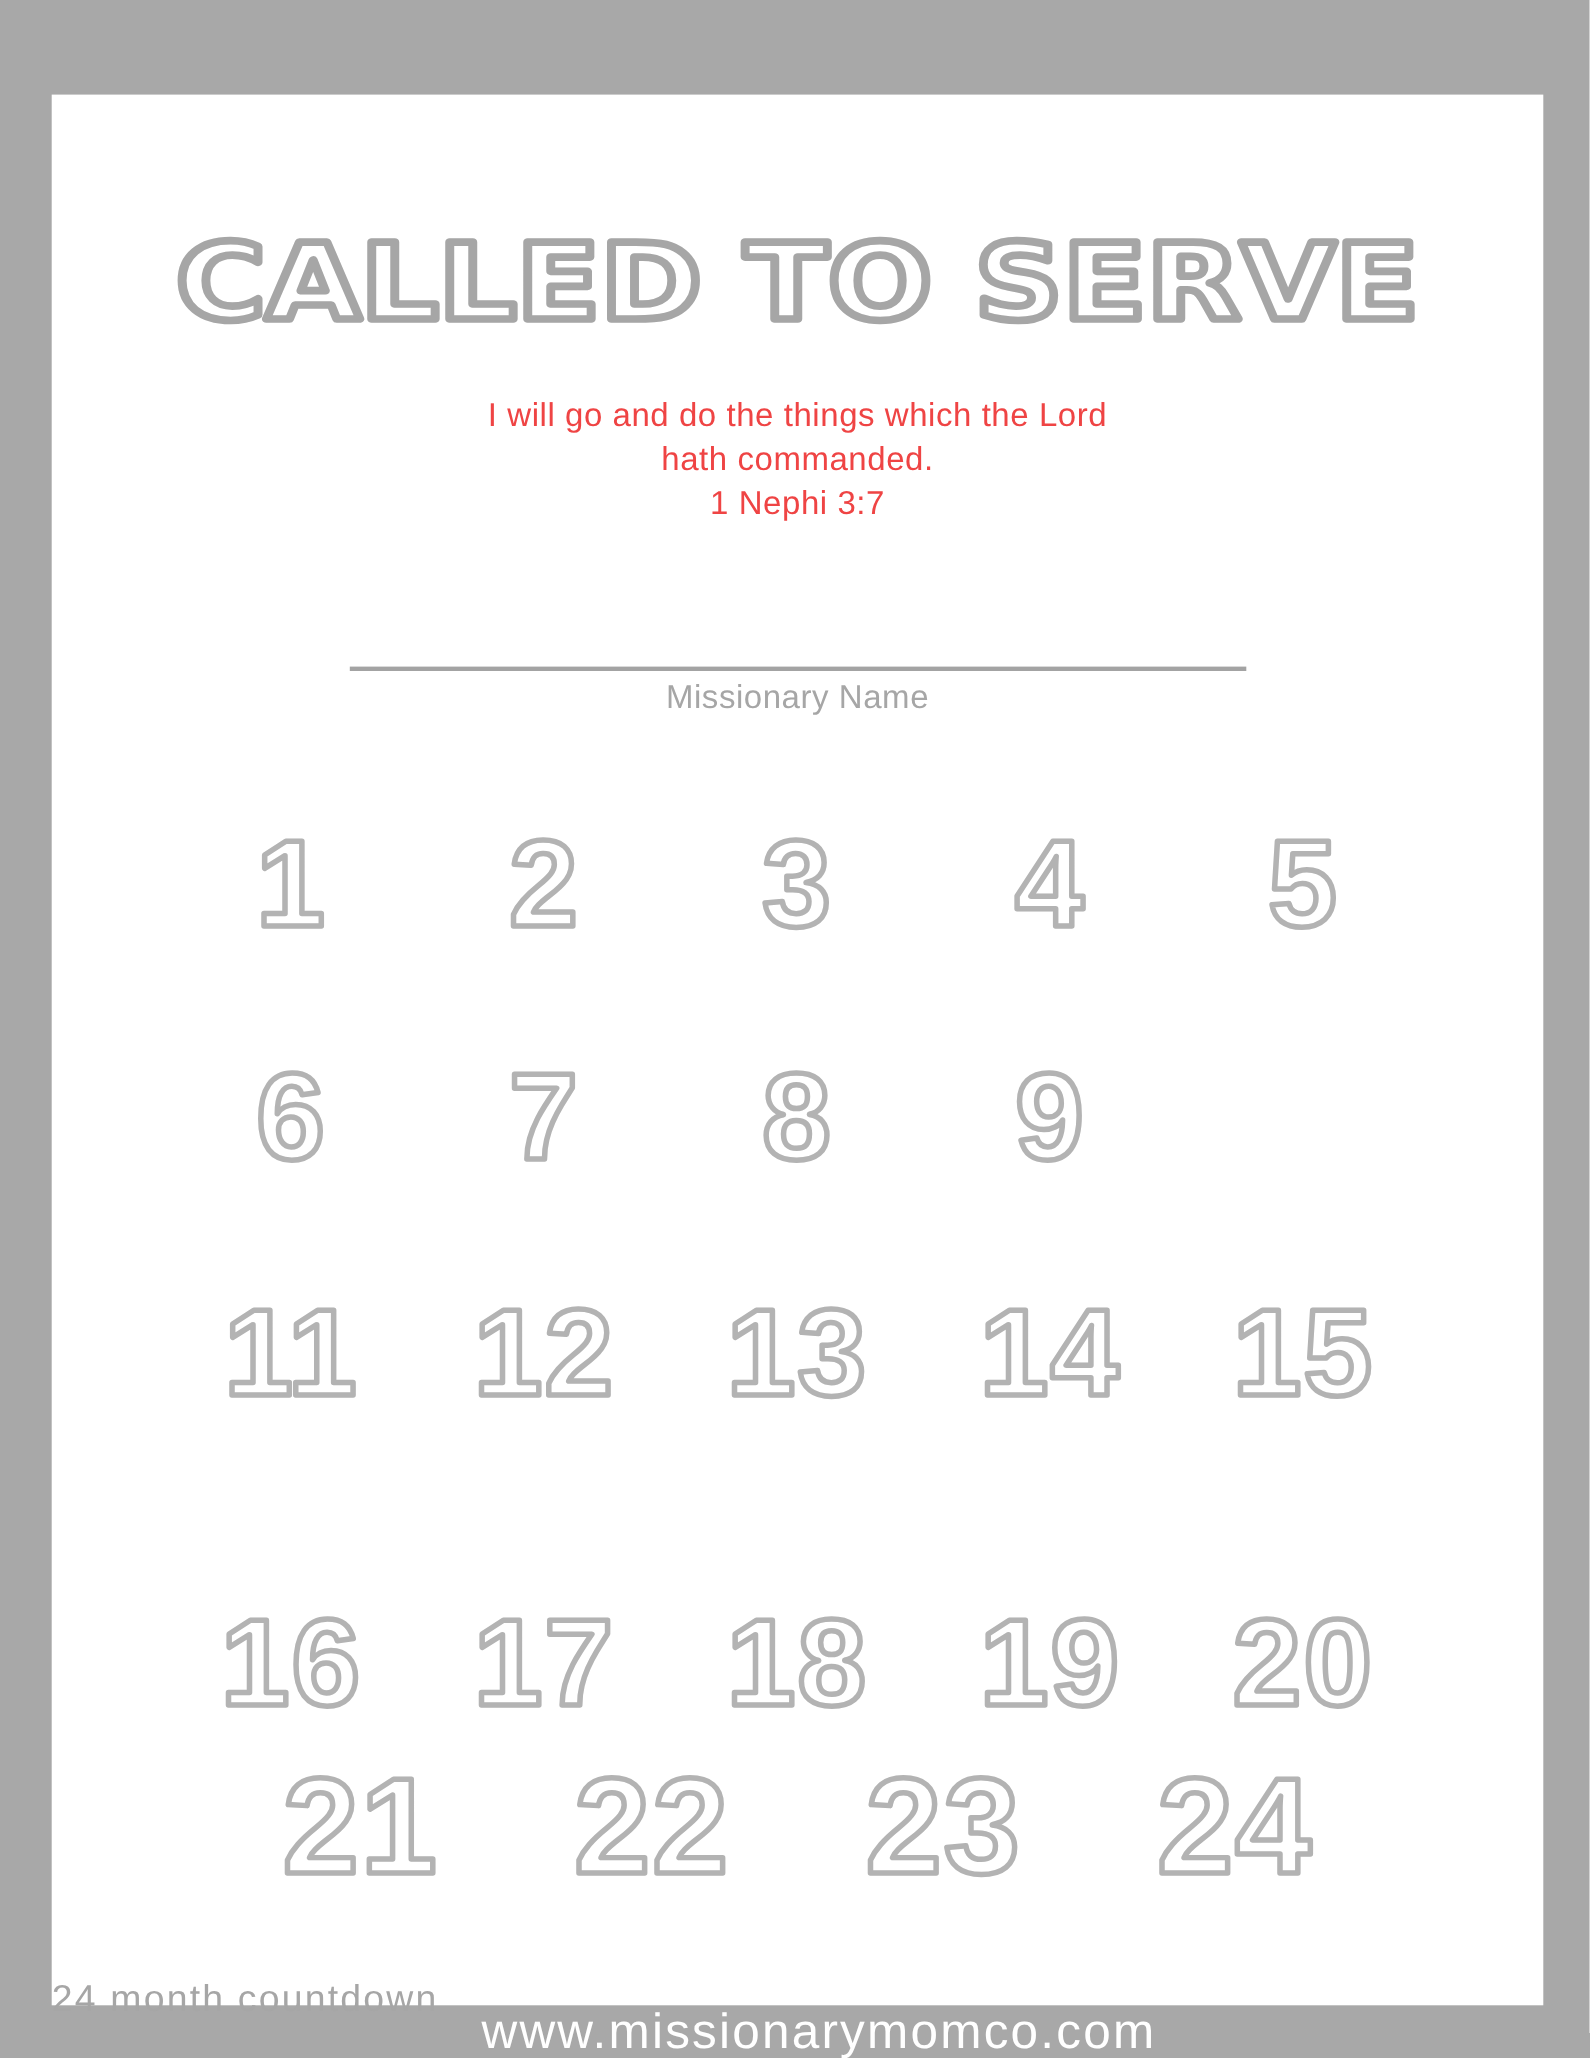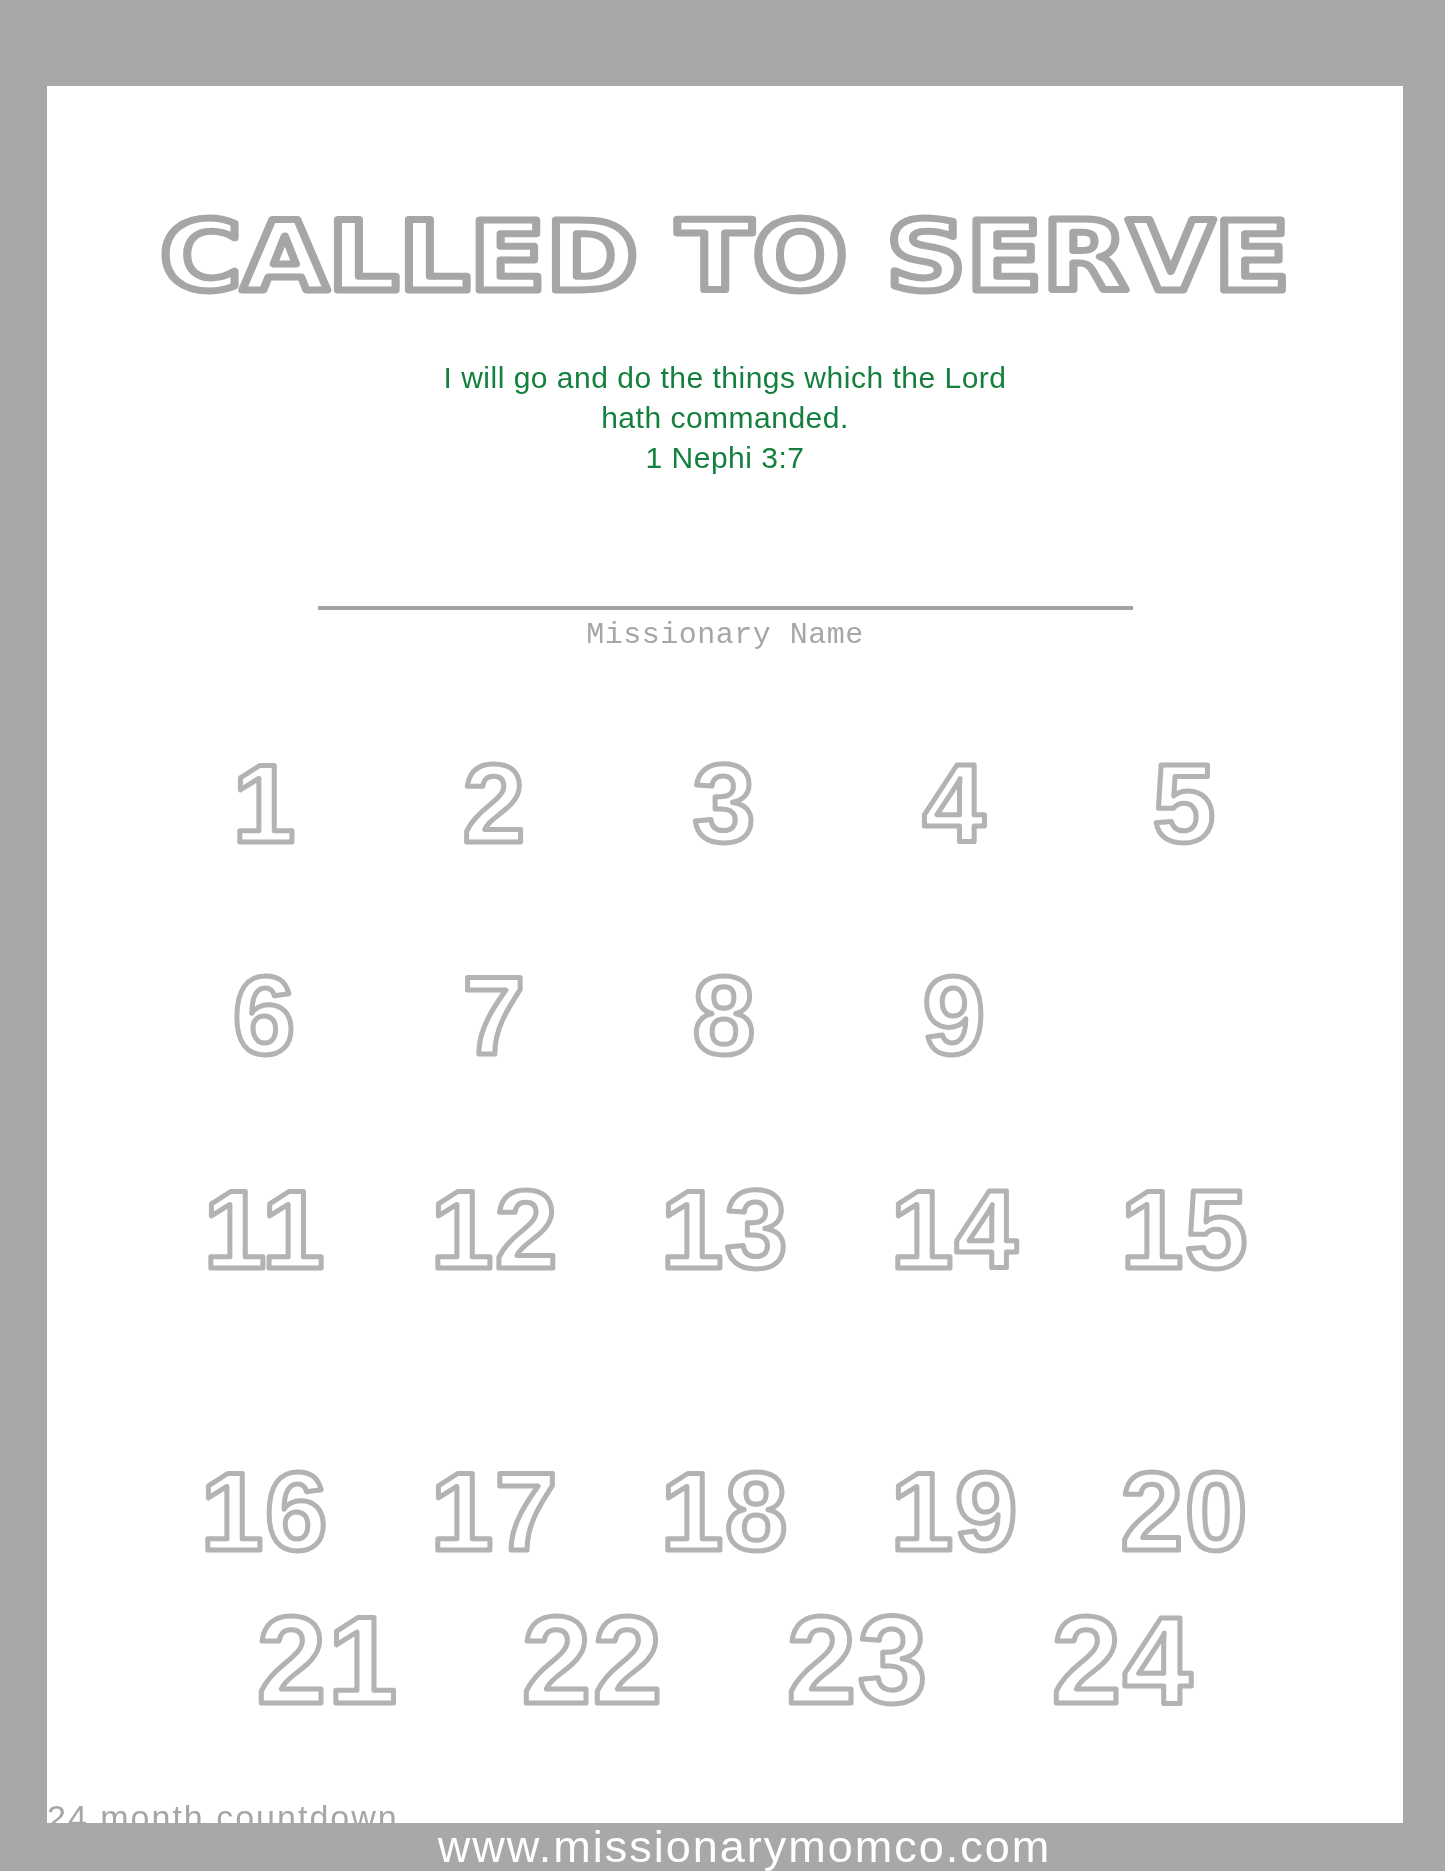--- a/index.html
+++ b/index.html
@@ -36,21 +36,21 @@
     fill: #ffffff;
     stroke-width: 7px;
     stroke-linejoin: round;
   }
   
   .quote {
     position: absolute;
     top: 272px;
     left: 0; right: 0;
     text-align: center;
-    color: #15803d;
+    color: #ef4444;
     font-size: 30px;
     line-height: 40px;
     letter-spacing: 0.5px;
   }
   
   .name-block {
     position: absolute;
     top: 520px;
     left: 0; right: 0;
   }
@@ -58,21 +58,20 @@
     width: 815px;
     margin: 0 auto;
     border-top: 4px solid #a3a3a3;
   }
   .name-label {
     margin-top: 8px;
     text-align: center;
     color: #a6a6a6;
     font-size: 30px;
     letter-spacing: 0.5px;
-    font-family: Liberation Mono, monospace;
   }
   
   .row {
     position: absolute;
     left: 0; right: 0;
     margin: 0 auto;
     display: grid;
   }
   .row-5col { width: 1150px; grid-template-columns: repeat(5, 1fr); }
   .row-4col { width: 1060px; grid-template-columns: repeat(4, 1fr); }

